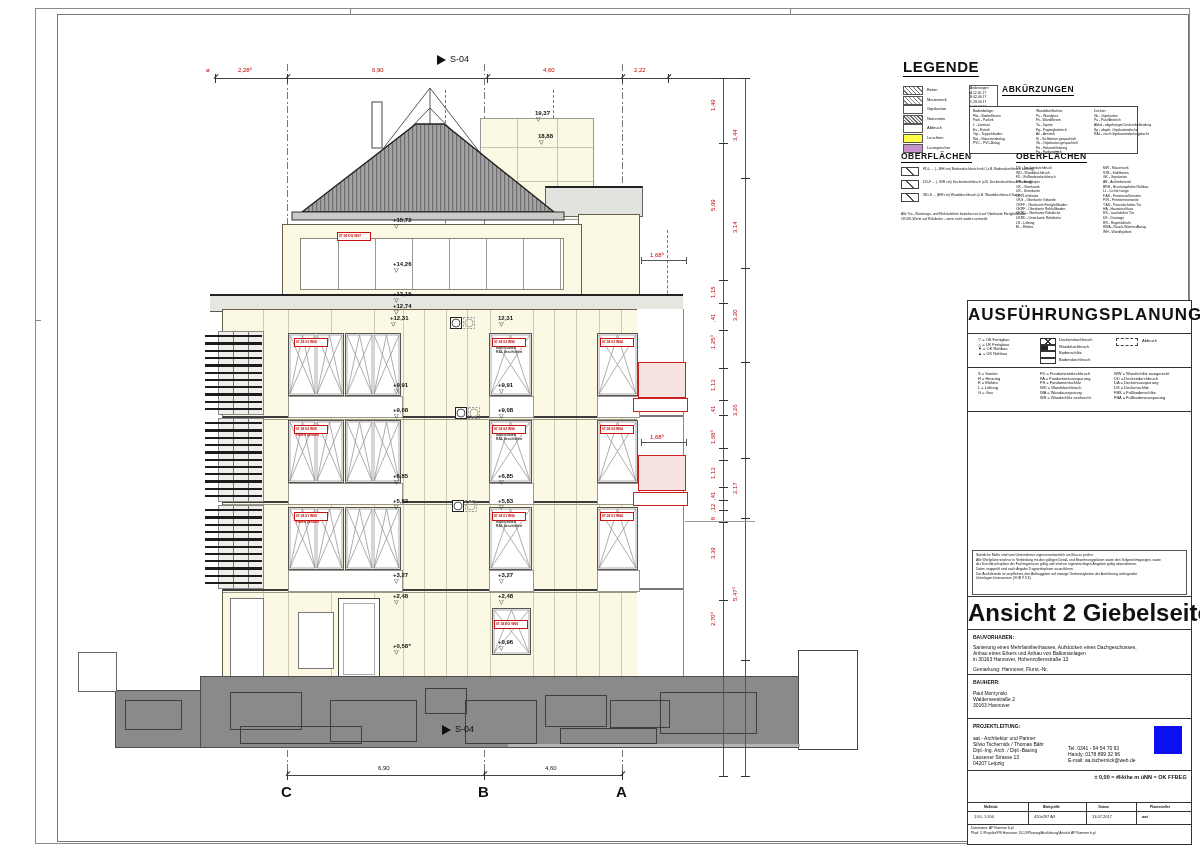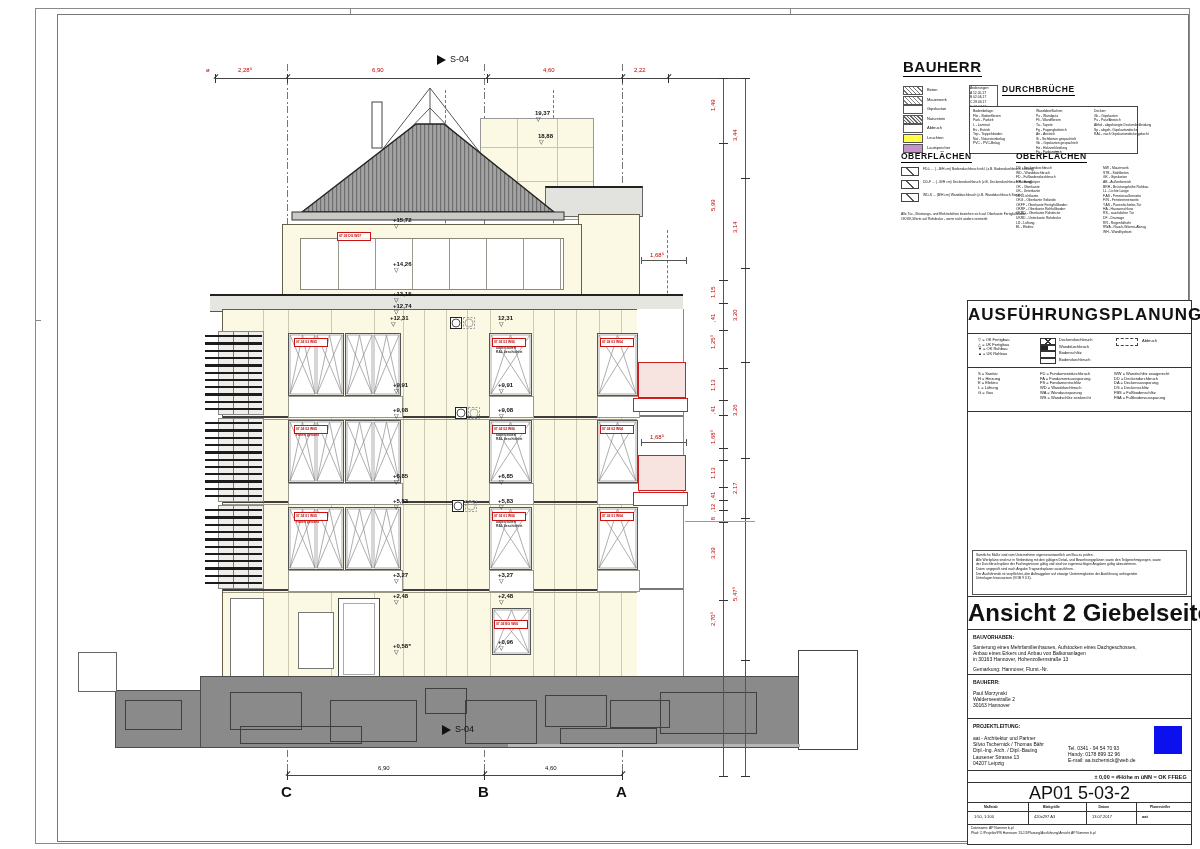--- a/index.html
+++ b/index.html
@@ -43,38 +43,38 @@
 <body>
 
 <div id="page">
 
   <div class="abs frame" style="left:35px;top:8px;width:1153px;height:834px;"></div>
   <div class="abs frame" style="left:57px;top:14px;width:1130px;height:826px;border-color:#777;"></div>
   <div class="abs" style="left:350px;top:8px;width:1px;height:6px;background:#888;"></div>
   <div class="abs" style="left:790px;top:8px;width:1px;height:6px;background:#888;"></div>
   <div class="abs" style="left:35px;top:320px;width:6px;height:1px;background:#888;"></div>
 
-  <div class="abs t15b" style="left:903px;top:58px;"><span class="und">BAUHERR</span></div>
+  <div class="abs t15b" style="left:903px;top:58px;"><span class="und">LEGENDE</span></div>
   <div id="legend-swatches" class="abs" style="left:903px;top:86px;">
       <div class="abs hatch-diag" style="position:absolute;left:0;top:0px;width:18px;height:7px;"></div>
       <div class="t4" style="position:absolute;left:24px;top:1px;">Beton</div>
       <div class="abs hatch-cross" style="position:absolute;left:0;top:9.5px;width:18px;height:7px;"></div>
       <div class="t4" style="position:absolute;left:24px;top:10.5px;">Mauerwerk</div>
       <div class="abs plainbox" style="position:absolute;left:0;top:19px;width:18px;height:7px;"></div>
       <div class="t4" style="position:absolute;left:24px;top:20px;">Gipskarton</div>
       <div class="abs hatch-dense" style="position:absolute;left:0;top:28.5px;width:18px;height:7px;"></div>
       <div class="t4" style="position:absolute;left:24px;top:29.5px;">Naturstein</div>
       <div class="abs plainbox" style="position:absolute;left:0;top:38px;width:18px;height:7px;"></div>
       <div class="t4" style="position:absolute;left:24px;top:39px;">Abbruch</div>
       <div class="abs plainbox" style="position: absolute; left: 0px; top: 48px; width: 18px; height: 7px; background: rgb(255, 255, 69);"></div>
       <div class="t4" style="position:absolute;left:24px;top:49px;">Leuchten</div>
       <div class="abs plainbox" style="position: absolute; left: 0px; top: 57.5px; width: 18px; height: 7px; background: rgb(199, 146, 204);"></div>
       <div class="t4" style="position:absolute;left:24px;top:58.5px;">Lautsprecher</div>
     </div>
-  <div class="abs t8b" style="left:1002px;top:84px;"><span class="und">DURCHBRÜCHE</span></div>
+  <div class="abs t8b" style="left:1002px;top:84px;"><span class="und">ABKÜRZUNGEN</span></div>
   <div id="stamp-box" class="abs" style="left:969px;top:85px;width:27px;height:20px;border:1px solid #555;overflow:hidden;">
       <div class="t3">
         <div>Änderungen:</div>
         <div>A  12.05.17</div>
         <div>B  02.06.17</div>
         <div>C  28.06.17</div>
         <div>D  13.07.17</div>
       </div>
     </div>
   <div class="abs" style="left:969px;top:106px;width:167px;height:46px;border:1px solid #444;">
@@ -278,23 +278,20 @@
           <div class="t5">
             <div>Tel.      0341 - 94 54 70 93</div>
             <div>Handy:  0178 899 32 96</div>
             <div>E-mail:  aa.tschernick@web.de</div>
           </div>
         </div>
       <div class="abs" style="left:186px;top:7px;width:28px;height:28px;background:#0a10ee;"></div>
     </div>
     <div class="tb-sec" style="top:469px;height:12px;">
       <div class="abs t5b" style="position: absolute; right: 4px; top: 3px; font-size: 10px; font-weight: bold; transform: scale(0.55); transform-origin: right top; white-space: nowrap;">± 0,00 = #Höhe m üNN = OK FFBEG</div>
-    </div>
-    <div class="tb-sec" style="top:481px;height:20px;">
-      <div class="abs nw" style="left:0;top:0;width:100%;text-align:center;font-size:18px;">AP01 5-03-2</div>
     </div>
     <div class="tb-sec" style="top:501px;height:22px;">
       <div id="tb-table" class="abs" style="left:0;top:0;width:100%;height:22px;">
           <div style="position:absolute;left:0px;top:0;width:60px;height:8px;border-right:1px solid #333;border-bottom:1px solid #333;"></div>
           <div class="t3b" style="position:absolute;left:16px;top:1.5px;width:28px;text-align:center;">Maßstab</div>
           <div style="position:absolute;left:0px;top:8px;width:60px;height:14px;border-right:1px solid #333;"></div>
           <div class="t4" style="position:absolute;left:6px;top:11px;font-weight:normal;">1:50, 1:100</div>
           <div style="position:absolute;left:60px;top:0;width:58px;height:8px;border-right:1px solid #333;border-bottom:1px solid #333;"></div>
           <div class="t3b" style="position:absolute;left:75px;top:1.5px;width:28px;text-align:center;">Blattgröße</div>
           <div style="position:absolute;left:60px;top:8px;width:58px;height:14px;border-right:1px solid #333;"></div>

